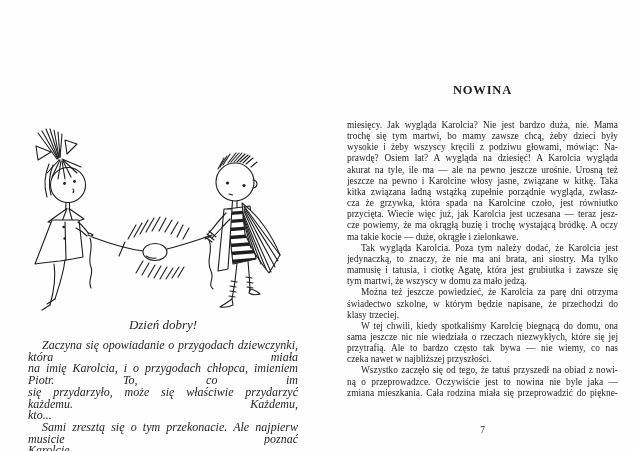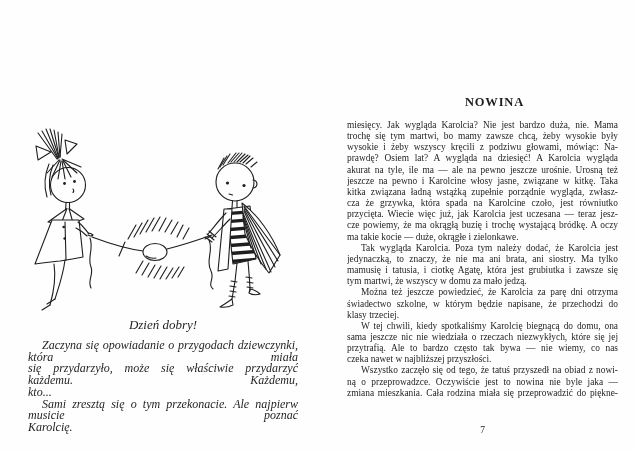--- a/index.html
+++ b/index.html
@@ -17,21 +17,21 @@
   .caption {
     position:absolute; top:319px; left:0; width:100%;
     text-align:center; font-style:italic; font-size:13px; line-height:12px;
   }
   .intro {
     position:absolute; top:340px; left:0; width:100%;
     font-style:italic; font-size:12px; line-height:11.7px;
   }
 
   .chapter-title {
-    position:absolute; top:83px; left:0; width:100%; margin:12px;
+    position:absolute; top:83px; left:0; width:100%; margin:0;
     text-align:center; font-size:12.5px; font-weight:bold; letter-spacing:.8px;
   }
   .chapter-body {
     position:absolute; top:120px; left:0; width:100%;
     font-size:9.4px; line-height:11.15px;
   }
   .page-number {
     position:absolute; top:425px; left:0; width:100%;
     text-align:center; font-size:9.5px;
   }
@@ -199,33 +199,34 @@
         </g>
         <path class="ink" d="M204,178 Q197,183 192,186 Q199,187 205,184 Z"></path>
         <path class="ink" d="M222,168 Q228,169 232,173 Q226,175 221,172 Z"></path>
       </g>
     </svg>
 
     <div class="caption">Dzień dobry!</div>
 
     <div class="intro" id="left-paras">
         <div class="tline first">Zaczyna się opowiadanie o przygodach dziewczynki, która miała</div>
+        <div class="tline">na imię Karolcia, i o przygodach chłopca, imieniem Piotr. To, co im</div>
         <div class="tline">się przydarzyło, może się właściwie przydarzyć każdemu. Każdemu,</div>
         <div class="tline last">kto...</div>
         <div class="tline first">Sami zresztą się o tym przekonacie. Ale najpierw musicie poznać</div>
         <div class="tline last">Karolcię.</div>
       </div>
   </section>
 
   <section class="page page-right">
     <h1 class="chapter-title">NOWINA</h1>
 
     <div class="chapter-body" id="right-paras">
         <div class="tline">miesięcy. Jak wygląda Karolcia? Nie jest bardzo duża, nie. Mama</div>
-        <div class="tline">trochę się tym martwi, bo mamy zawsze chcą, żeby wysokie były</div>
+        <div class="tline">trochę się tym martwi, bo mamy zawsze chcą, żeby dzieci były</div>
         <div class="tline">wysokie i żeby wszyscy kręcili z podziwu głowami, mówiąc: Na-</div>
         <div class="tline">prawdę? Osiem lat? A wygląda na dziesięć! A Karolcia wygląda</div>
         <div class="tline">akurat na tyle, ile ma — ale na pewno jeszcze urośnie. Urosną też</div>
         <div class="tline">jeszcze na pewno i Karolcine włosy jasne, związane w kitkę. Taka</div>
         <div class="tline">kitka związana ładną wstążką zupełnie porządnie wygląda, zwłasz-</div>
         <div class="tline">cza że grzywka, która spada na Karolcine czoło, jest równiutko</div>
         <div class="tline">przycięta. Wiecie więc już, jak Karolcia jest uczesana — teraz jesz-</div>
         <div class="tline">cze powiemy, że ma okrągłą buzię i trochę wystającą bródkę. A oczy</div>
         <div class="tline last">ma takie kocie — duże, okrągłe i zielonkawe.</div>
         <div class="tline first">Tak wygląda Karolcia. Poza tym należy dodać, że Karolcia jest</div>

